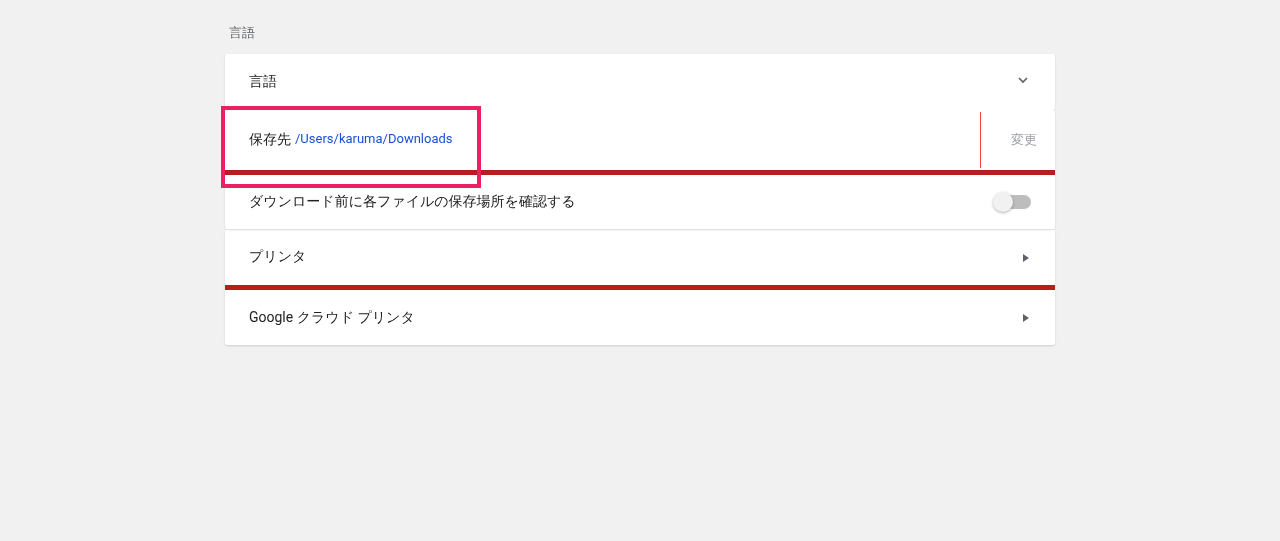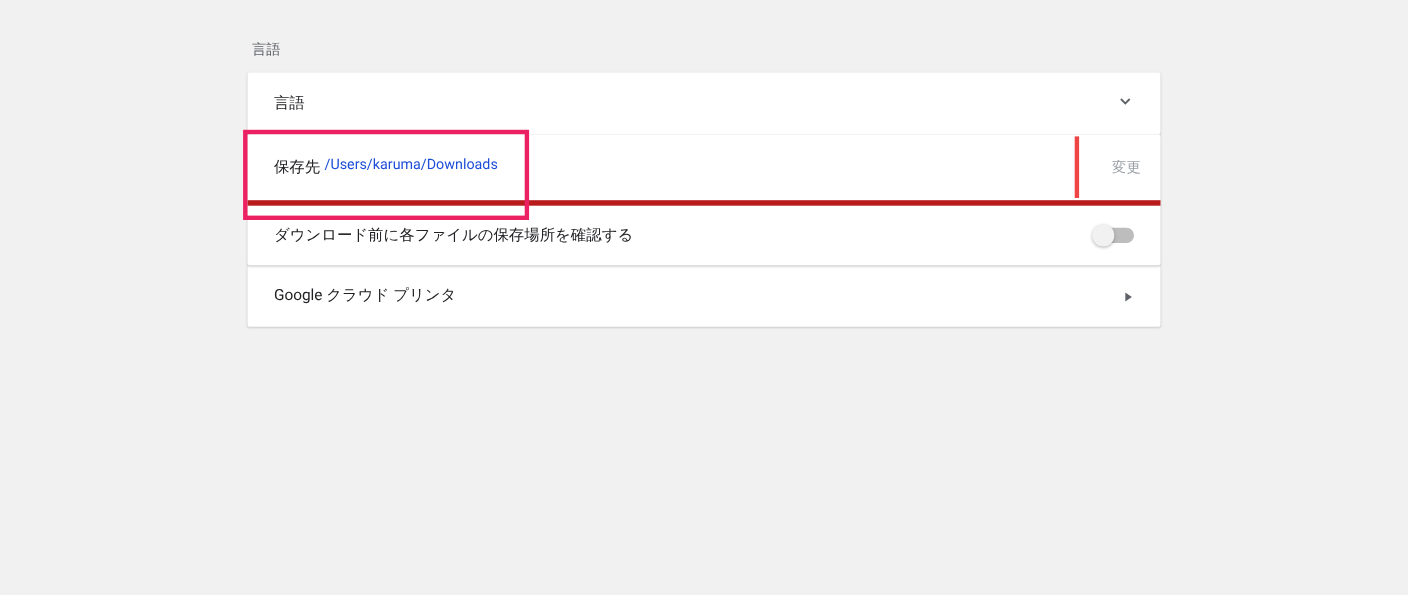--- a/index.html
+++ b/index.html
@@ -9,21 +9,21 @@
     }
     body {
       background: #f1f1f1;
       font-family: -apple-system, BlinkMacSystemFont, "Segoe UI", Roboto, "Hiragino Kaku Gothic ProN", "Yu Gothic", Meiryo, sans-serif;
       width: 1280px;
       height: 541px;
       overflow: hidden;
     }
     .container {
       max-width: 850px;
-      margin: 12px auto;
+      margin: 0 auto;
       padding: 0 10px;
     }
     .section-title {
       font-size: 13px;
       color: #5f6368;
       padding: 28px 0 12px 4px;
       font-weight: 400;
     }
     .section-title.first {
       padding-top: 24px;
@@ -63,21 +63,21 @@
       color: #5f6368;
     }
     .arrow-icon {
       width: 10px;
       height: 10px;
       color: #5f6368;
     }
     .change-button {
       background: transparent;
       border: none;
-      border-left: 4px solid #ef4444;
+      border-left: 1px solid #ef4444;
       padding: 0 18px 0 30px;
       height: 56px;
       font-size: 13px;
       color: #9aa0a6;
       cursor: pointer;
       font-family: inherit;
       display: flex;
       align-items: center;
       margin: -18px -24px -18px 0;
     }
@@ -143,20 +143,28 @@
         <span class="row-label">ダウンロード前に各ファイルの保存場所を確認する</span>
         <div class="toggle">
           <div class="toggle-knob"></div>
         </div>
       </div>
     </div>
   </div>
 
   <div class="card">
     <div class="row">
+      <span class="row-label">プリンタ</span>
+      <span>
+        <svg class="arrow-icon" viewBox="0 0 10 10" fill="currentColor">
+          <polygon points="2,1 8,5 2,9"></polygon>
+        </svg>
+      </span>
+    </div>
+    <div class="row">
       <span class="row-label">Google クラウド プリンタ</span>
       <span>
         <svg class="arrow-icon" viewBox="0 0 10 10" fill="currentColor">
           <polygon points="2,1 8,5 2,9"></polygon>
         </svg>
       </span>
     </div>
   </div>
 
 </div>

